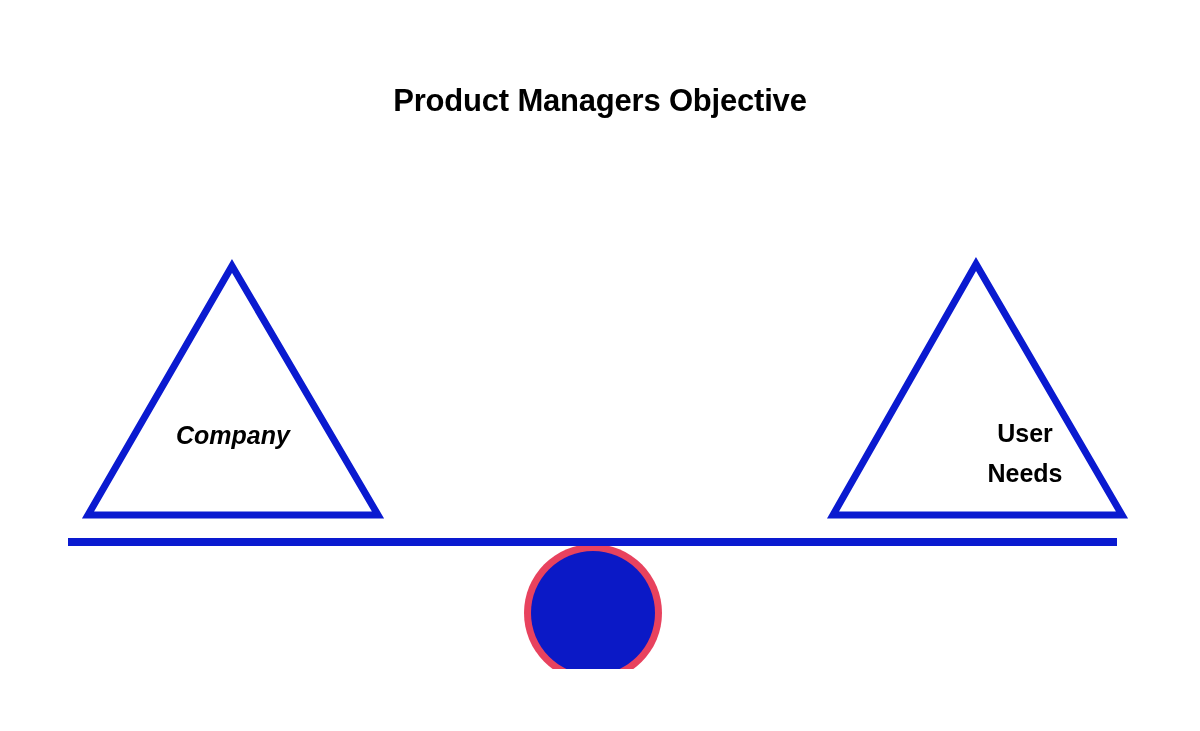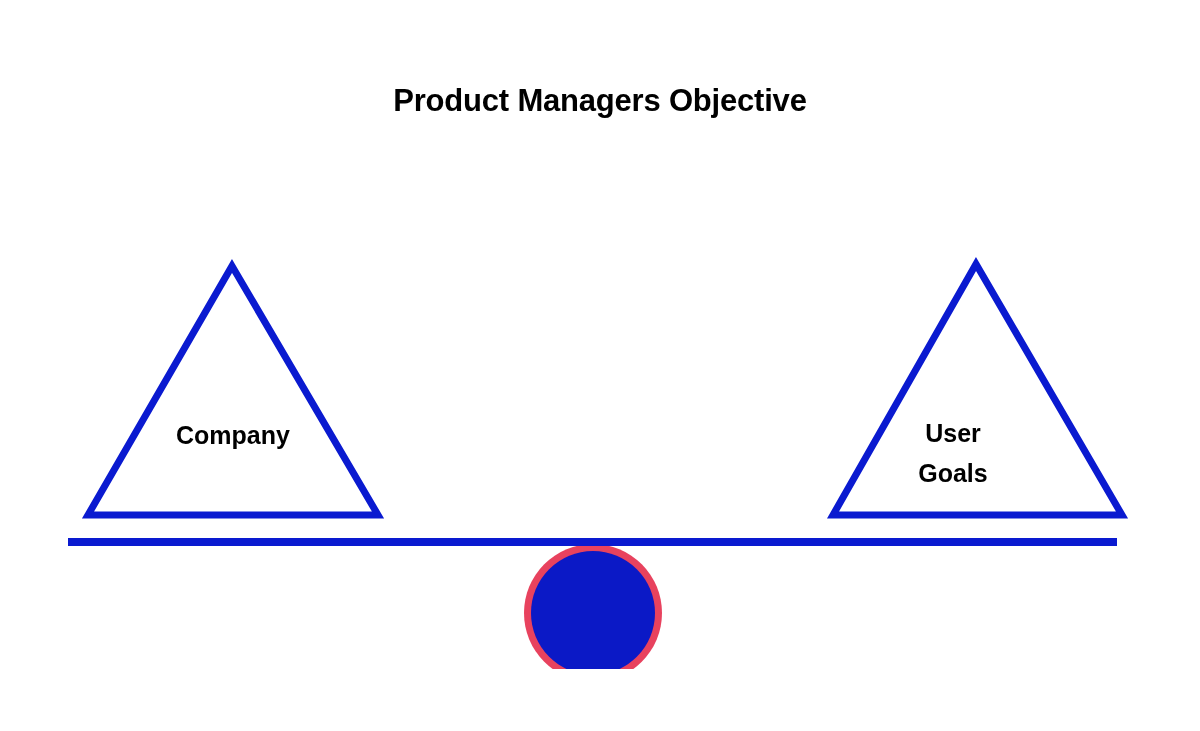--- a/index.html
+++ b/index.html
@@ -42,23 +42,24 @@
     font-size: 25px;
     font-weight: bold;
     color: #000000;
     line-height: 40px;
     white-space: nowrap;
   }
   #left-label {
     left: 88px;
     top: 415px;
     width: 290px;
+    font-style: italic;
   }
   #right-label {
-    left: 808px;
+    left: 880px;
     top: 413px;
     width: 290px;
   }
   .label-line {
     display: block;
   }
 </style>
 </head>
 <body>
 
@@ -78,16 +79,16 @@
   </svg>
 
   <div class="title-text">Product Managers Objective</div>
 
   <div id="left-label" class="tri-label">
     <span class="label-line">Company</span>
   </div>
 
   <div id="right-label" class="tri-label">
     <span class="label-line">User</span>
-    <span class="label-line">Goals</span>
+    <span class="label-line">Needs</span>
   </div>
 
 </div>
 
 </body></html>

